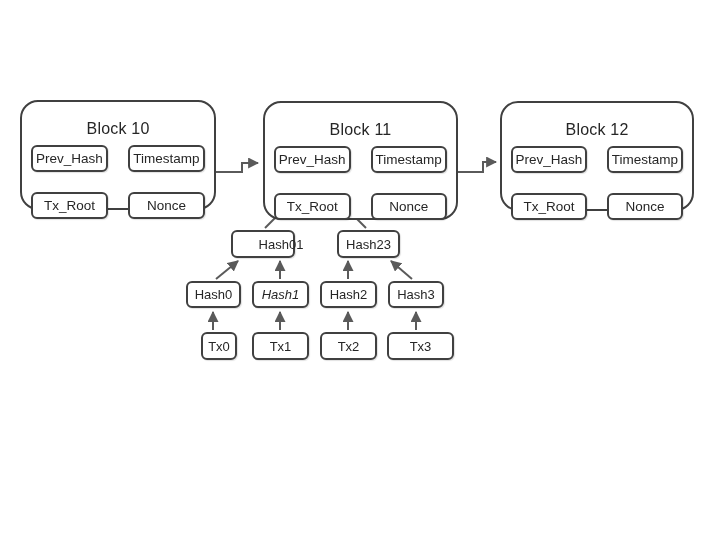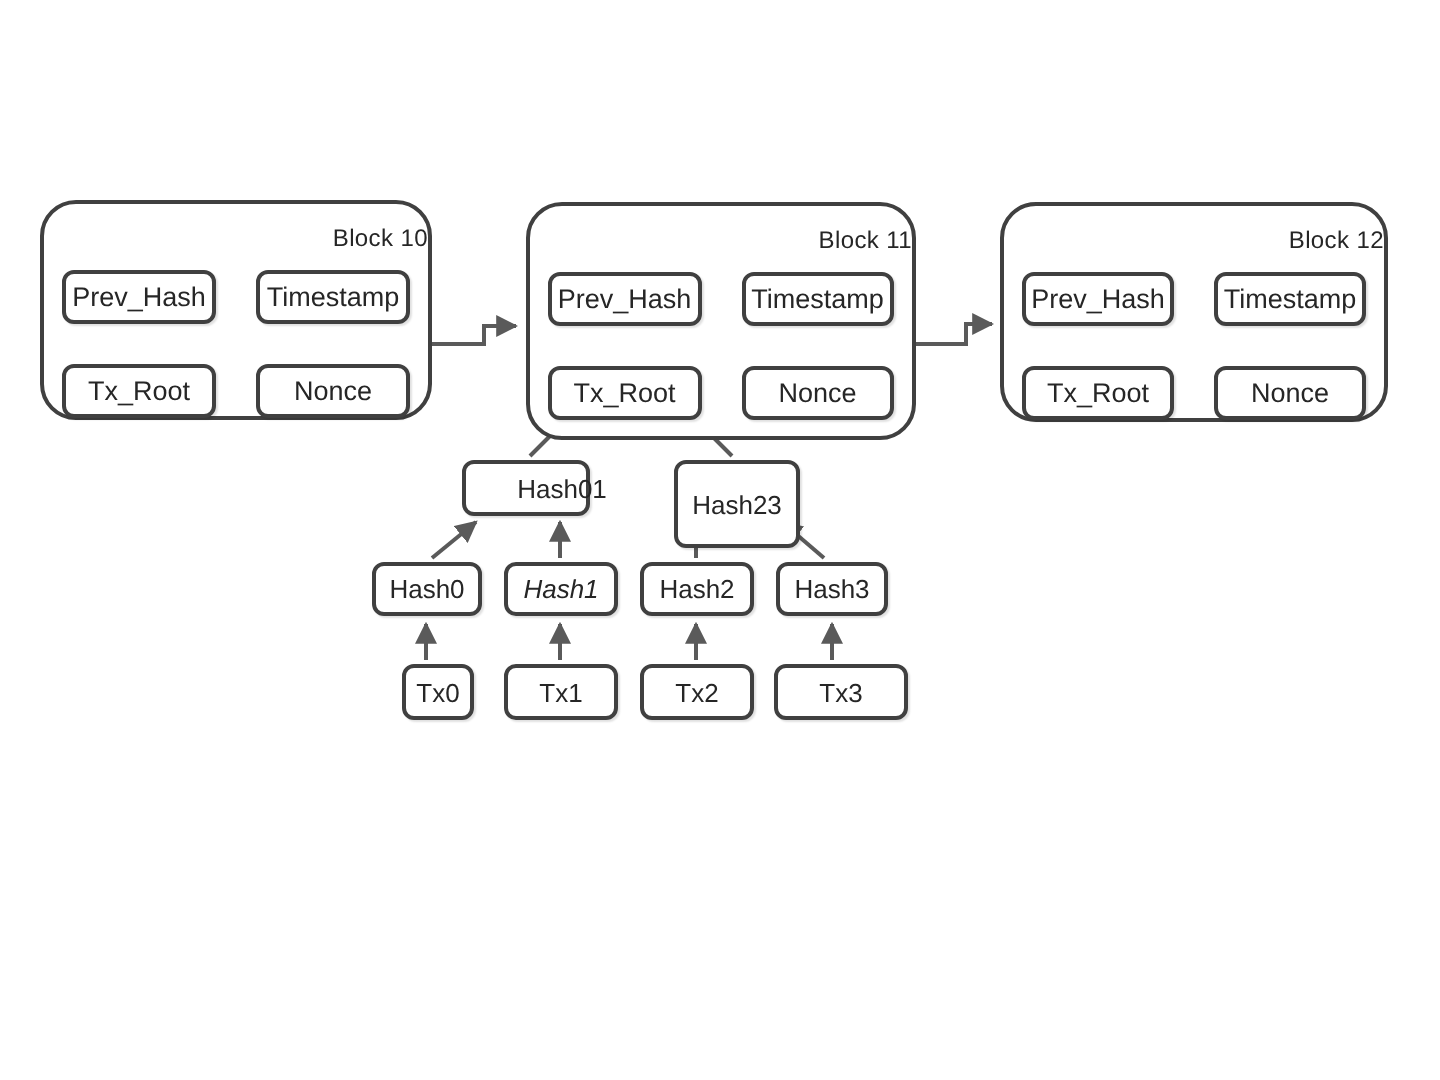--- a/index.html
+++ b/index.html
@@ -21,25 +21,25 @@
   .block {
     position: absolute;
     box-sizing: border-box;
     border: 2.5px solid #404040;
     border-radius: 18px;
     background: #ffffff;
     display: flex;
     flex-direction: column;
   }
   .block-title {
-    margin-top: 3px;
+    margin-top: 13px;
     height: 28px;
     line-height: 28px;
-    text-align: right;
-    font-size: 12px;
+    text-align: center;
+    font-size: 16px;
     letter-spacing: 0.2px;
   }
   .field-grid {
     display: grid;
     grid-template-columns: 1fr 1fr;
     column-gap: 12px;
     row-gap: 13px;
     padding: 2px 9px 0 9px;
     gap: 20px;
   }
@@ -123,21 +123,21 @@
     <div class="block-title">Block 12</div>
     <div class="field-grid">
       <div class="field">Prev_Hash</div>
       <div class="field">Timestamp</div>
       <div class="field">Tx_Root</div>
       <div class="field">Nonce</div>
     </div>
   </div>
 
   <div class="tree-node" style="left:231px; top:230px; width:64px; height:28px;padding-left:36px;">Hash01</div>
-  <div class="tree-node" style="left:337px; top:230px; width:63px; height:44px;">Hash23</div>
+  <div class="tree-node" style="left:337px; top:230px; width:63px; height:28px;">Hash23</div>
 
   <div class="tree-node" style="left:186px; top:281px; width:55px; height:27px;">Hash0</div>
   <div class="tree-node" style="left:252px; top:281px; width:57px; height:27px;font-style:italic;">Hash1</div>
   <div class="tree-node" style="left:320px; top:281px; width:57px; height:27px;">Hash2</div>
   <div class="tree-node" style="left:388px; top:281px; width:56px; height:27px;">Hash3</div>
 
   <div class="tree-node" style="left:201px; top:332px; width:36px; height:28px;">Tx0</div>
   <div class="tree-node" style="left:252px; top:332px; width:57px; height:28px;">Tx1</div>
   <div class="tree-node" style="left:320px; top:332px; width:57px; height:28px;">Tx2</div>
   <div class="tree-node" style="left:387px; top:332px; width:67px; height:28px;">Tx3</div>

